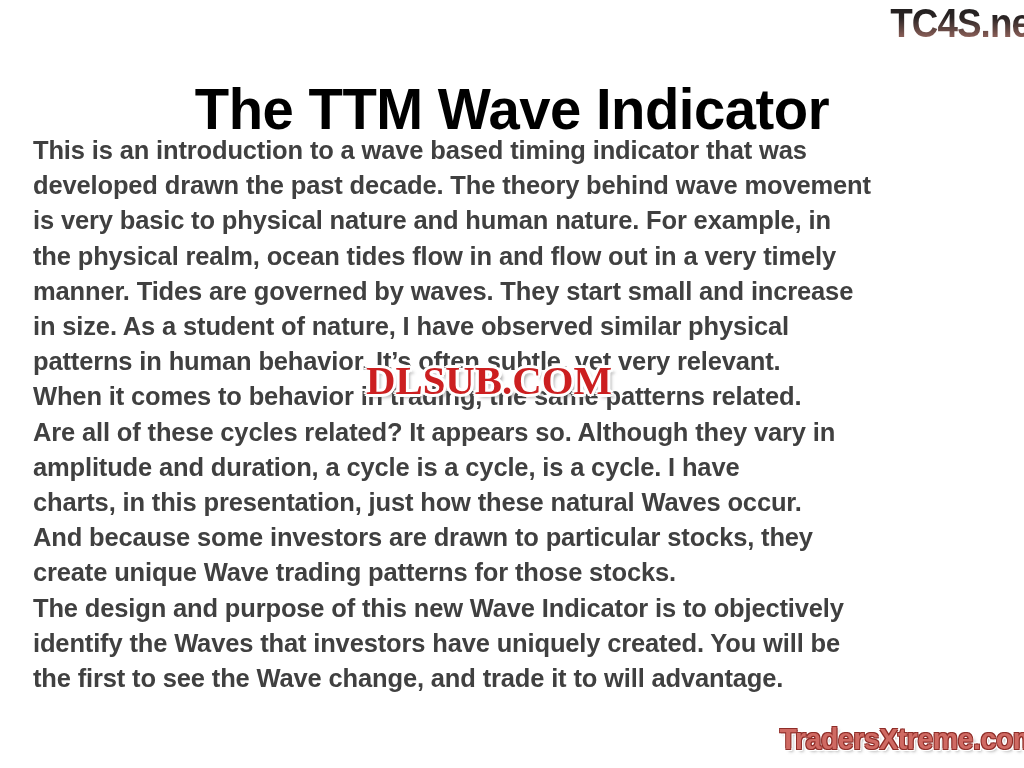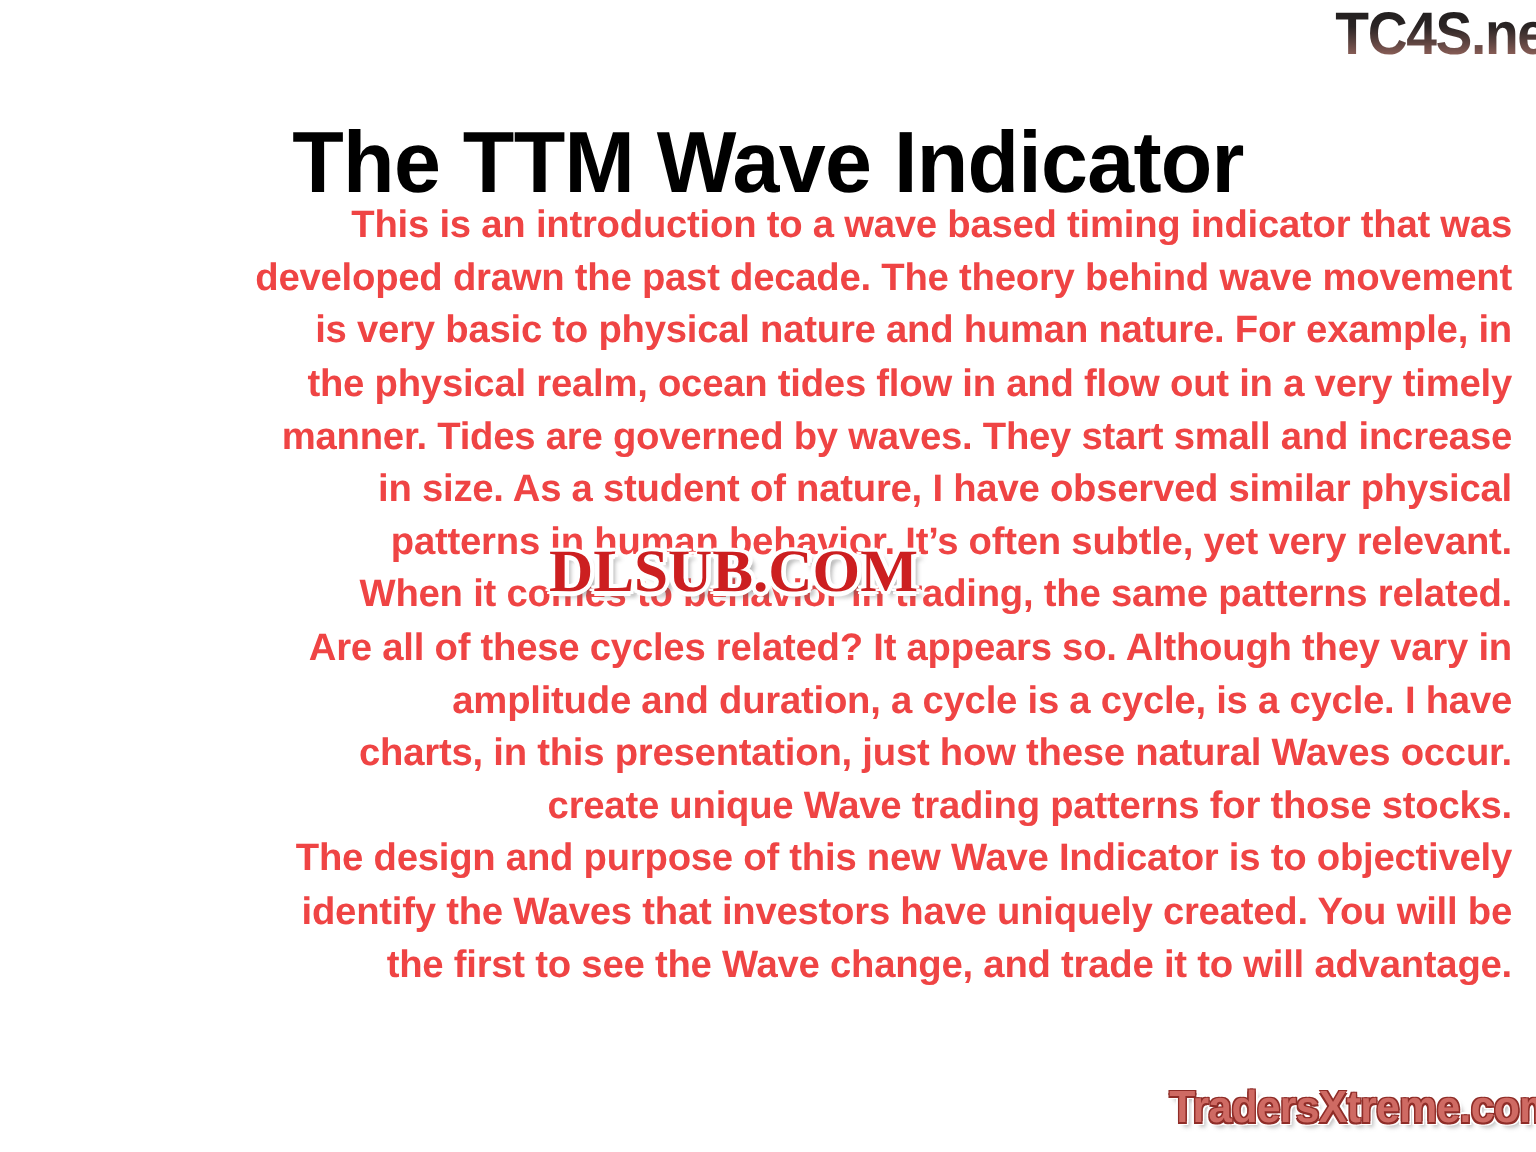--- a/index.html
+++ b/index.html
@@ -68,23 +68,22 @@
   
   #body-copy {
     position: absolute;
     top: 133px;
     left: 33px;
     width: 975px;
     font-family: "Liberation Sans", sans-serif;
     font-weight: bold;
     font-size: 25.5px;
     line-height: 35.2px;
-    color: #ef4444;
+    color: #404040;
     letter-spacing: -0.15px;
-    text-align: right;
   }
   #body-copy .para {
     margin: 0;
   }
   #body-copy .line {
     display: block;
     white-space: nowrap;
   }
 
   
@@ -152,20 +151,21 @@
       <span class="line">the physical realm, ocean tides flow in and flow out in a very timely</span>
       <span class="line">manner. Tides are governed by waves. They start small and increase</span>
       <span class="line">in size. As a student of nature, I have observed similar physical</span>
       <span class="line">patterns in human behavior. It’s often subtle, yet very relevant.</span>
       <span class="line">When it comes to behavior in trading, the same patterns related.</span>
     </p>
     <p class="para">
       <span class="line">Are all of these cycles related? It appears so. Although they vary in</span>
       <span class="line">amplitude and duration, a cycle is a cycle, is a cycle. I have</span>
       <span class="line">charts, in this presentation, just how these natural Waves occur.</span>
+      <span class="line">And because some investors are drawn to particular stocks, they</span>
       <span class="line">create unique Wave trading patterns for those stocks.</span>
     </p>
     <p class="para">
       <span class="line">The design and purpose of this new Wave Indicator is to objectively</span>
       <span class="line">identify the Waves that investors have uniquely created. You will be</span>
       <span class="line">the first to see the Wave change, and trade it to will advantage.</span>
     </p>
   </div>
 
   <div id="watermark">DLSUB.COM</div>

